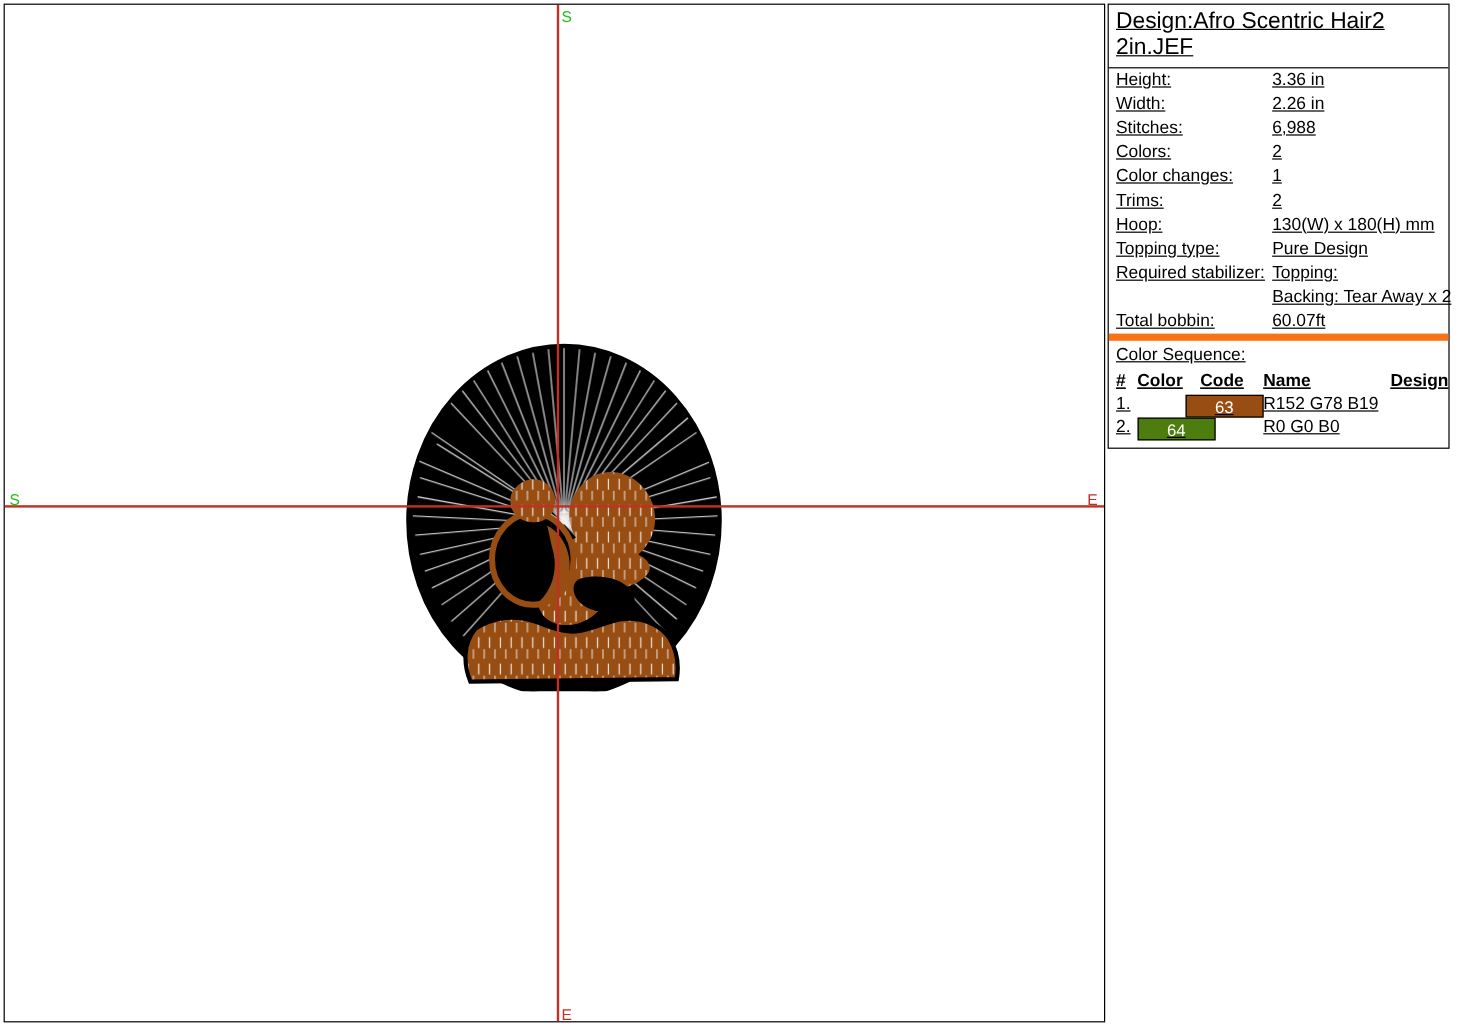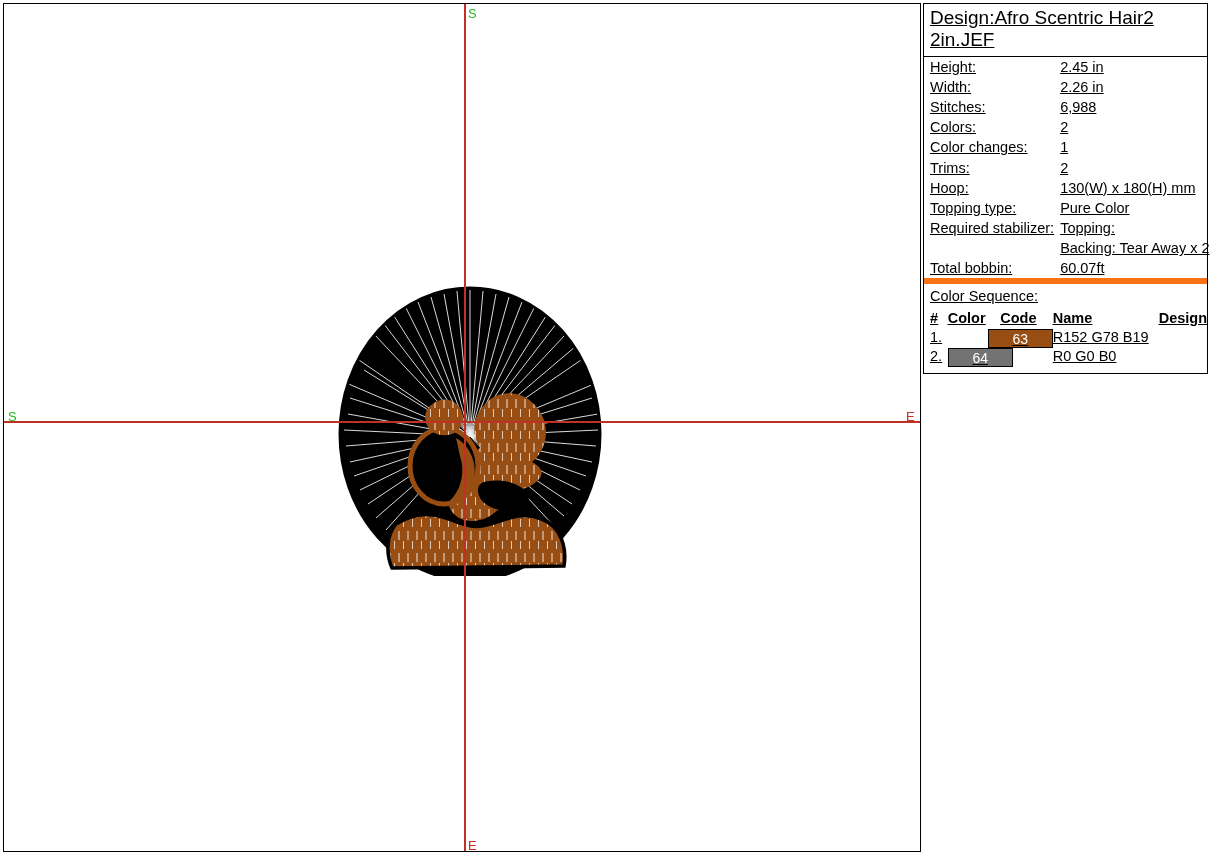--- a/index.html
+++ b/index.html
@@ -274,21 +274,21 @@
 </div>
 
 <div id="info-panel">
 
   <div id="design-title">Design:Afro Scentric Hair2 2in.JEF</div>
 
   <table id="properties-table">
     <tbody id="properties-body">
         <tr>
           <td class="prop-label">Height:</td>
-          <td class="prop-value">2.45 in</td>
+          <td class="prop-value">3.36 in</td>
         </tr>
         <tr>
           <td class="prop-label">Width:</td>
           <td class="prop-value">2.26 in</td>
         </tr>
         <tr>
           <td class="prop-label">Stitches:</td>
           <td class="prop-value">6,988</td>
         </tr>
         <tr>
@@ -302,21 +302,21 @@
         <tr>
           <td class="prop-label">Trims:</td>
           <td class="prop-value">2</td>
         </tr>
         <tr>
           <td class="prop-label">Hoop:</td>
           <td class="prop-value">130(W) x 180(H) mm</td>
         </tr>
         <tr>
           <td class="prop-label">Topping type:</td>
-          <td class="prop-value">Pure Color</td>
+          <td class="prop-value">Pure Design</td>
         </tr>
         <tr>
           <td class="prop-label">Required stabilizer:</td>
           <td class="prop-value">Topping:</td>
         </tr>
         <tr>
           <td class="prop-label"></td>
           <td class="prop-value">Backing: Tear Away x 2</td>
         </tr>
         <tr>
@@ -343,21 +343,21 @@
             <td class="col-index">1.</td>
             <td class="swatch-cell" colspan="2">
               <span class="swatch" style="background: rgb(152, 78, 19); margin-left: 40px;">63</span>
             </td>
             <td class="col-name">R152 G78 B19</td>
             <td class="col-chart"></td>
           </tr>
           <tr>
             <td class="col-index">2.</td>
             <td class="swatch-cell" colspan="2">
-              <span class="swatch" style="background: #737373;">64</span>
+              <span class="swatch" style="background: #4d7c0f;">64</span>
             </td>
             <td class="col-name">R0 G0 B0</td>
             <td class="col-chart"></td>
           </tr>
         </tbody>
     </table>
   </div>
 </div>
 
 </body></html>

